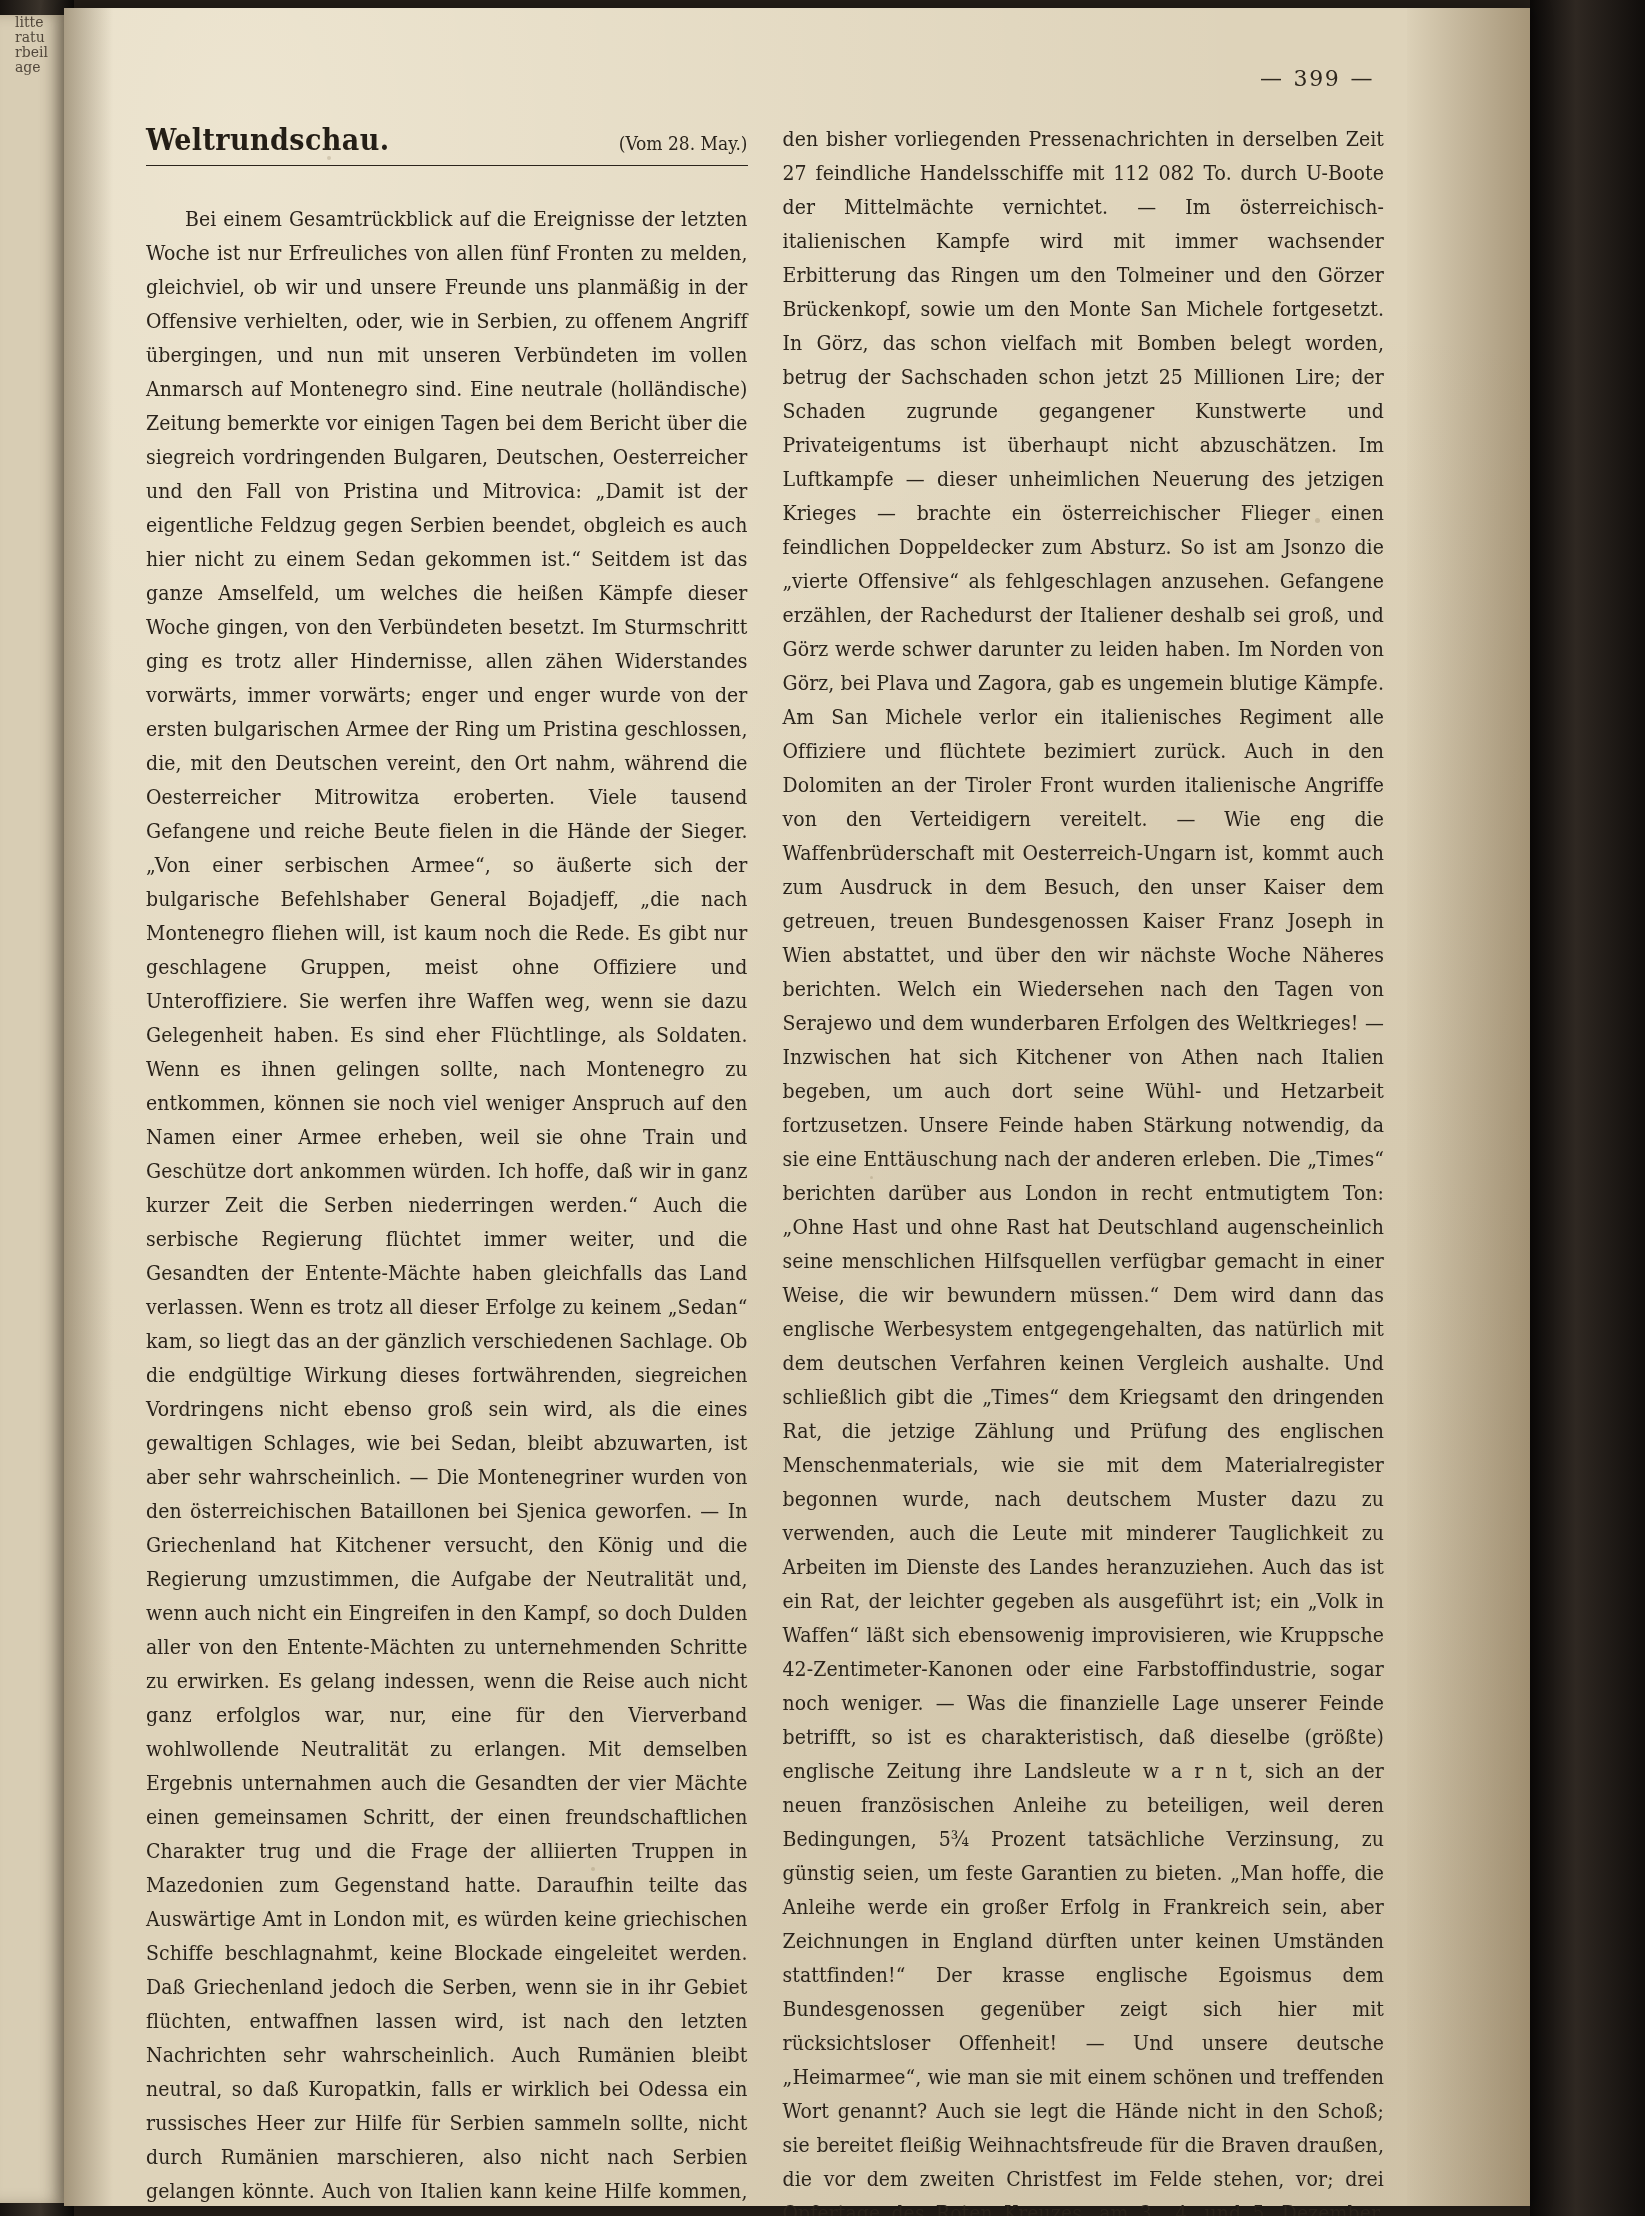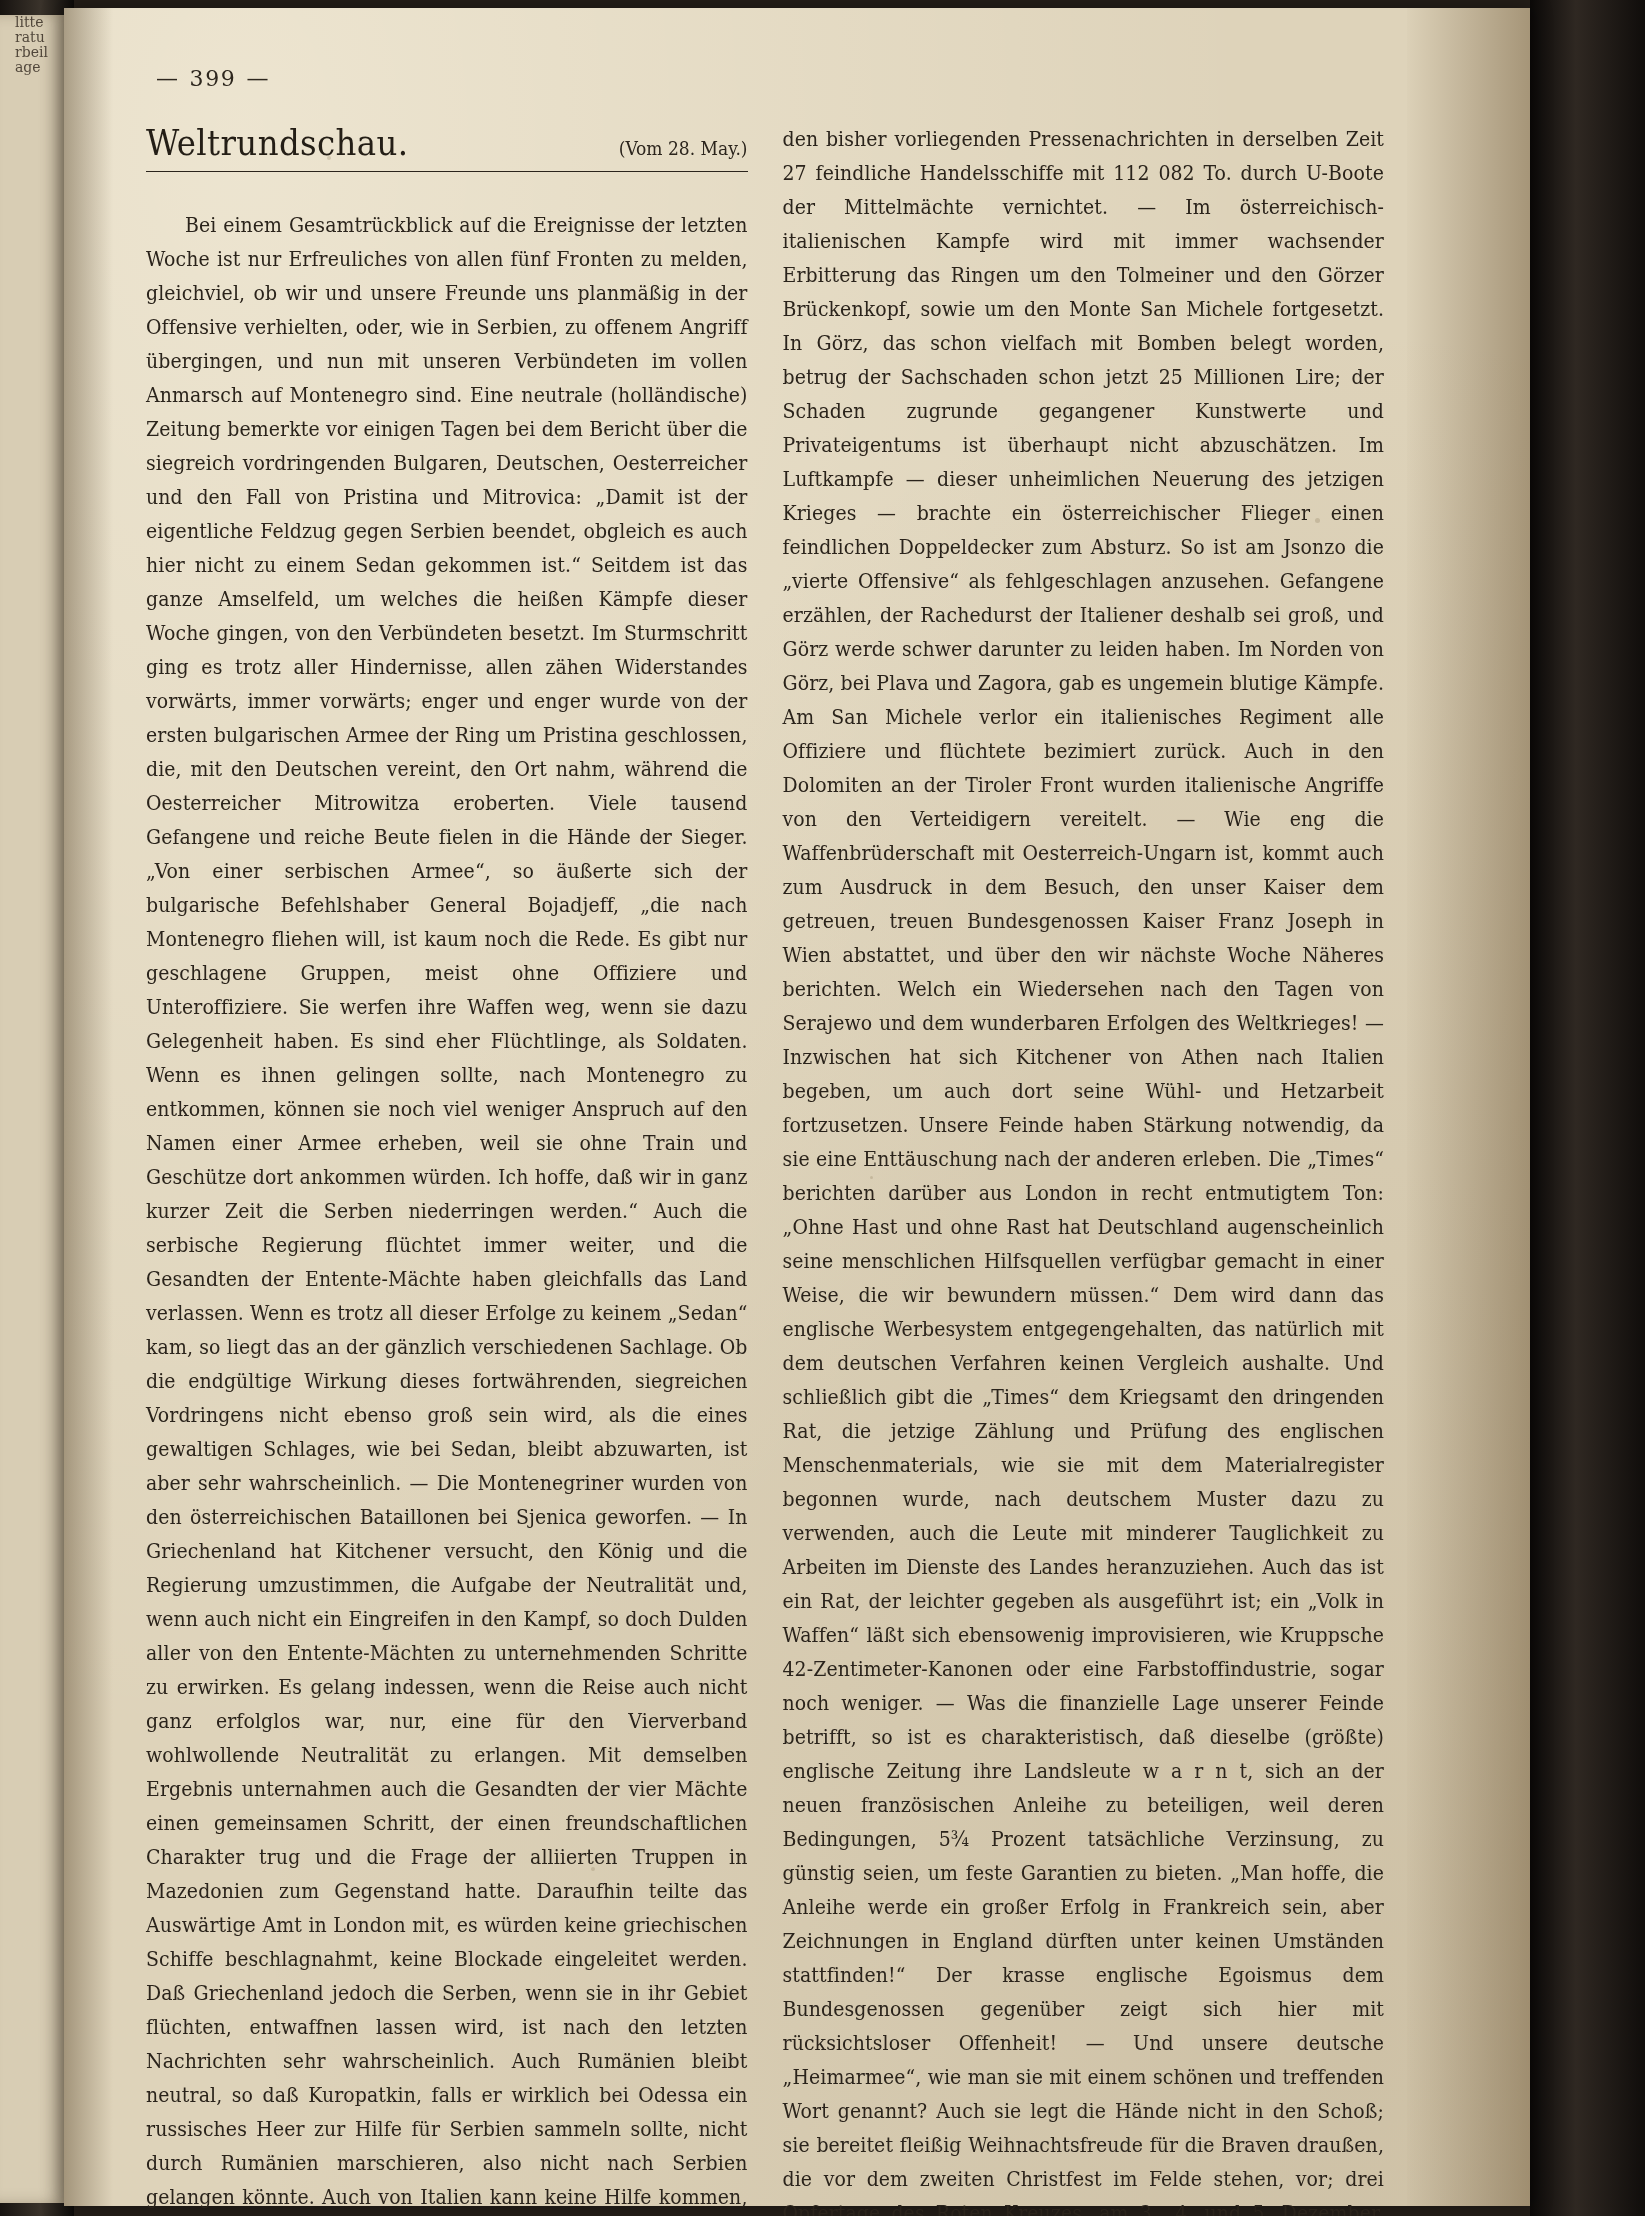--- a/index.html
+++ b/index.html
@@ -92,21 +92,21 @@
 
   .page-inner {
     position: absolute;
     left: 82px;
     top: 58px;
     width: 1238px;
     height: 2057px;
   }
 
   .folio {
-    text-align: left;
+    text-align: right;
     font-size: 22px;
     letter-spacing: 1.6px;
     color: #2e271e;
     margin-bottom: 31px;
     font-family: "DejaVu Serif", serif;
   }
   .folio .dash { padding: 0 10px; }
 
   .columns {
     display: flex;
@@ -119,22 +119,22 @@
 
   .masthead {
     display: flex;
     align-items: baseline;
     justify-content: space-between;
     border-bottom: 1.6px solid #2b241c;
     padding-bottom: 8.2px;
     margin-bottom: 11.5px;
   }
   .masthead .title {
-    font-size: 36px;
-    font-weight: normal;
+    font-size: 30px;
+    font-weight: bold;
     letter-spacing: 0.4px;
     color: #241e16;
   }
   .masthead .dateline {
     font-size: 19px;
     color: #2b241c;
   }
 
   .body-text {
     font-size: 21px;

